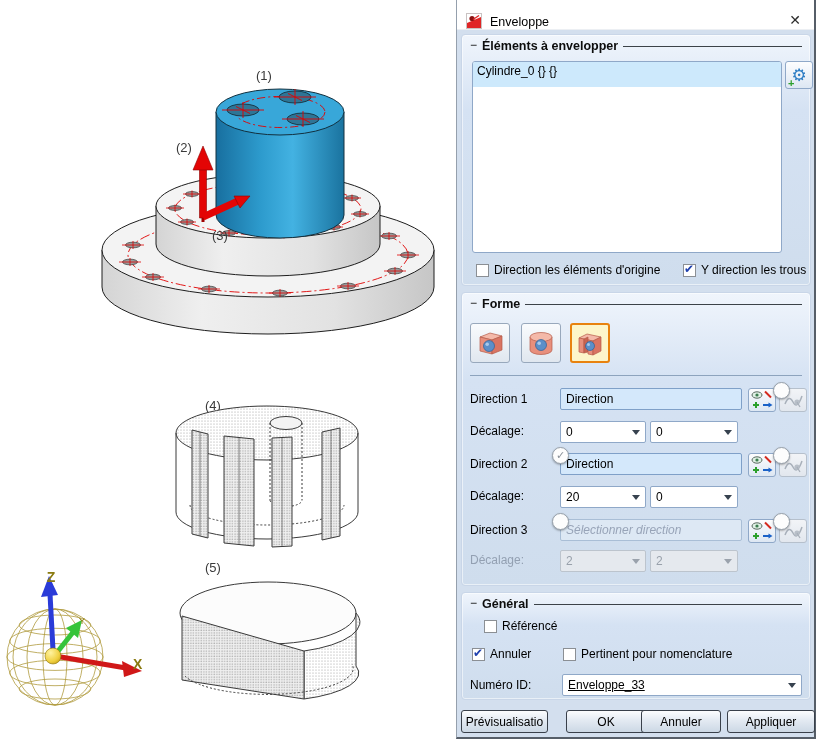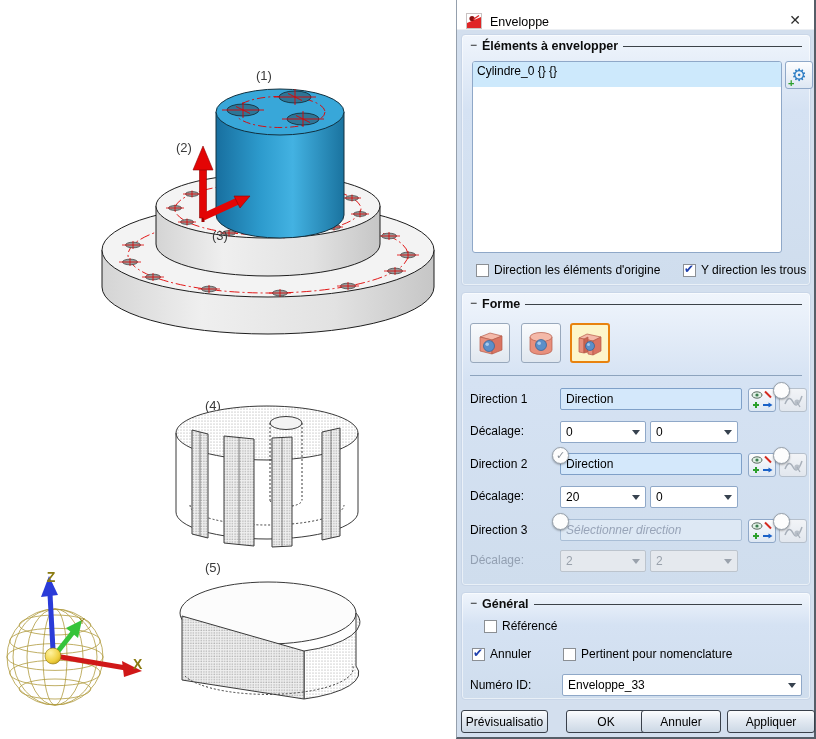--- a/index.html
+++ b/index.html
@@ -543,21 +543,21 @@
       <span class="checkbox">
           <span class="mark">✔</span>
         </span>
       <span>Annuler</span>
     </div>
     <div class="check-row" style="left:89px;top:54px;margin-left:12px;">
       <span class="checkbox"></span>
       <span>Pertinent pour nomenclature</span>
     </div>
     <span class="fld-label" style="left:8px;top:85px;">Numéro ID:</span>
-    <div class="combo" style="left:100px;top:81px;width:240px;">
+    <div class="combo" style="left:100px;top:81px;width:240px;text-decoration:underline;">
       <span>Enveloppe_33</span>
       <span class="arrow"></span>
     </div>
   </div>
 
   <div class="footer-btn" style="left:4px;width:87px;">Prévisualisatio</div>
   <div class="footer-btn" style="left:109px;width:80px;text-align:right;">OK</div>
   <div class="footer-btn" style="left:184px;width:80px;">Annuler</div>
   <div class="footer-btn" style="left:270px;width:88px;">Appliquer</div>
 </div>

